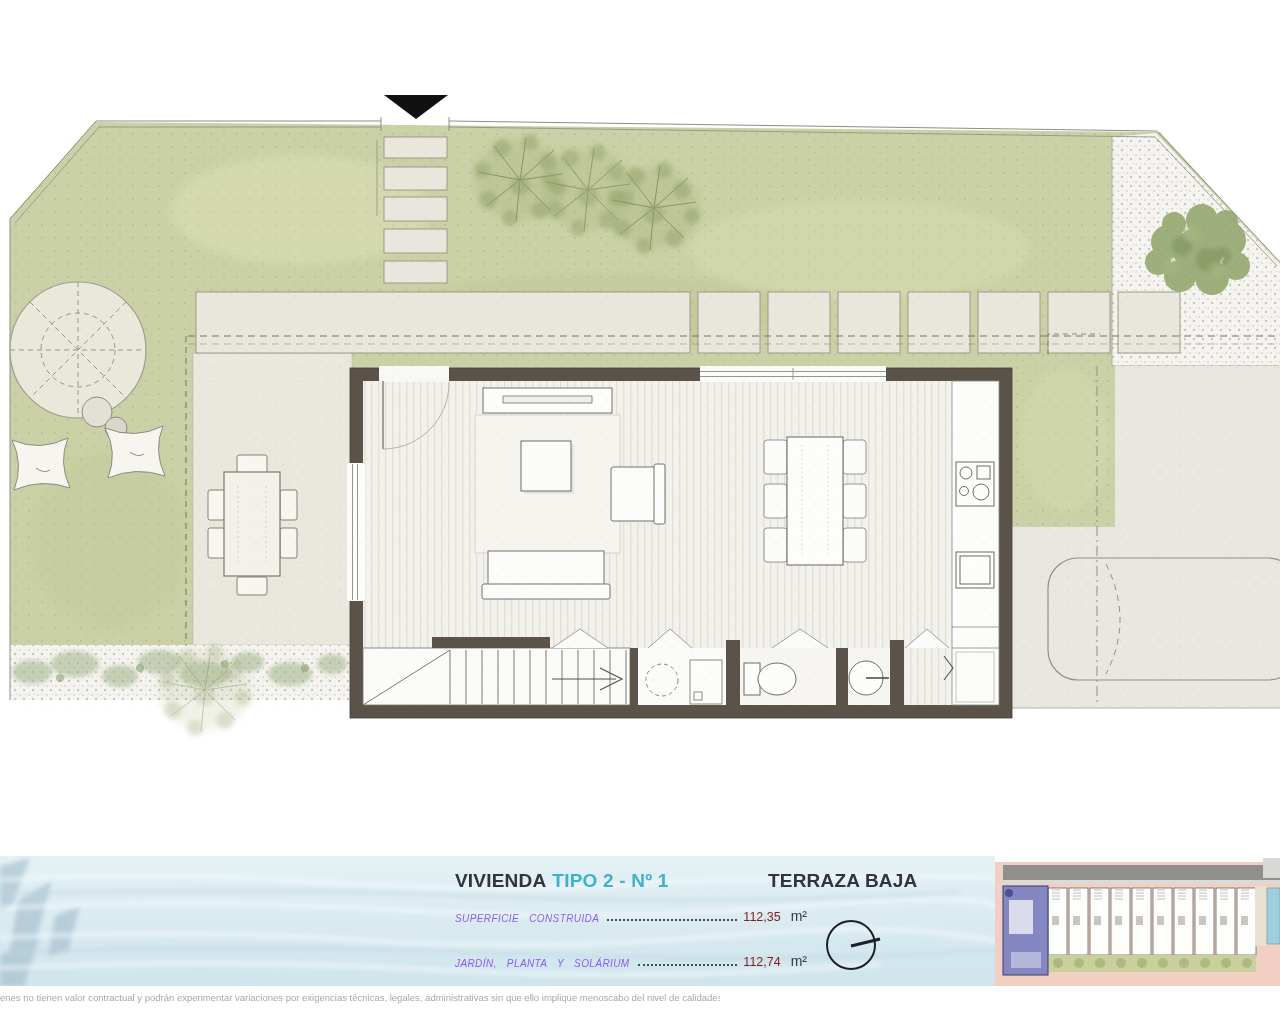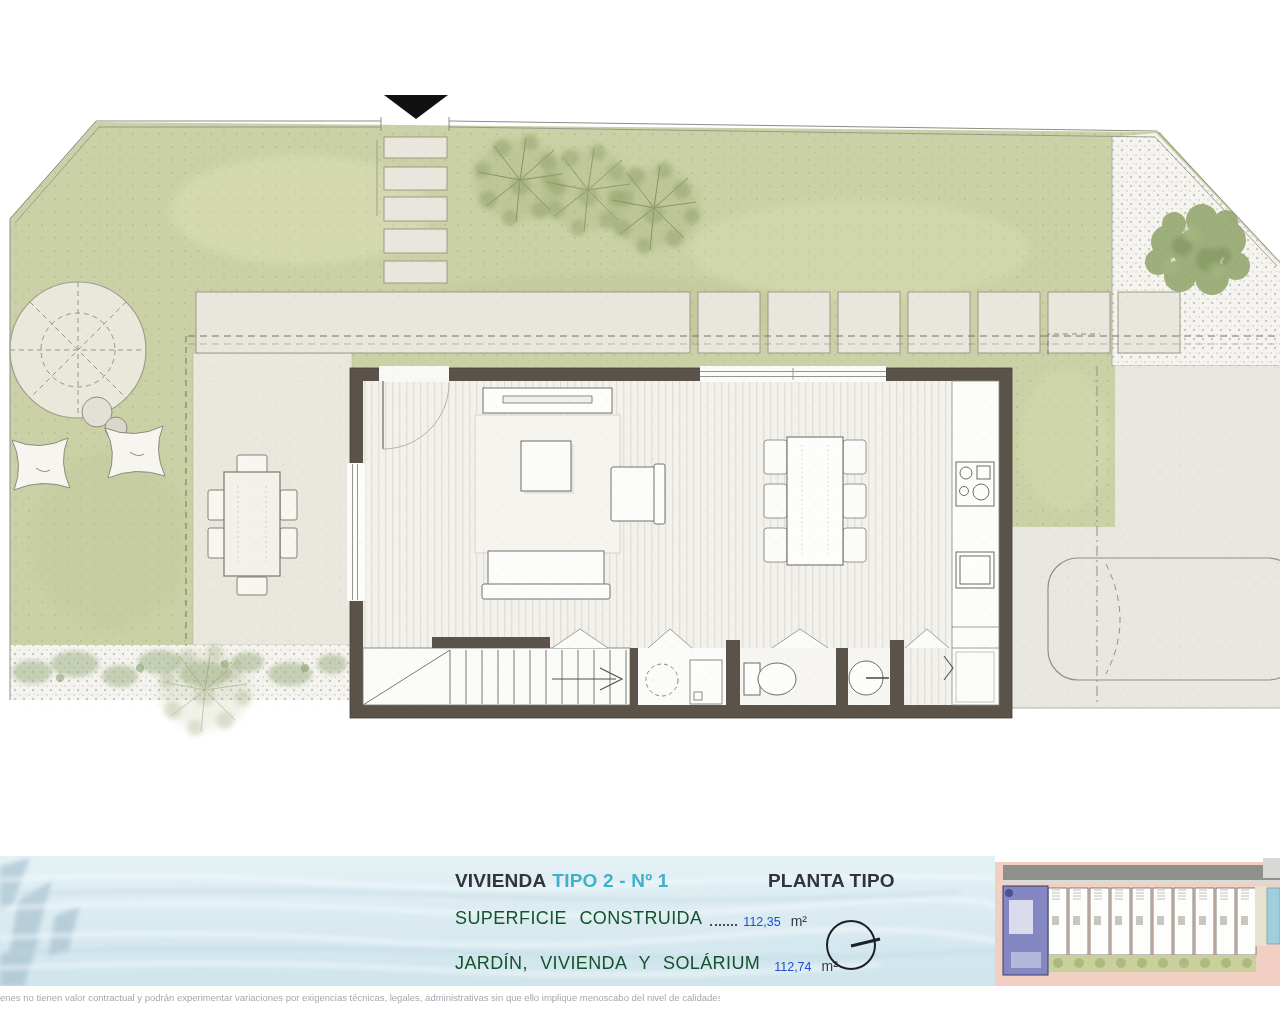--- a/index.html
+++ b/index.html
@@ -9,23 +9,23 @@
   
   .footer{position:absolute;left:0;top:856px;width:1280px;height:130px;}
   .water-svg{position:absolute;left:0;top:0;}
   .minimap-svg{position:absolute;left:995px;top:0;}
   .compass-svg{position:absolute;left:820px;top:58px;}
   .title-row span{font-weight:bold;font-size:19px;letter-spacing:.2px;color:#2f353b;}
   .unit-title{position:absolute;left:455px;top:14px;white-space:nowrap;}
   .unit-title .hl{color:#3fb1c9;margin-left:6px;}
   .floor-title{position:absolute;left:768px;top:14px;white-space:nowrap;}
   .area-row{position:absolute;left:455px;width:352px;display:flex;align-items:flex-end;}
-  .area-row .lbl{font-size:18px;color:#14532d;letter-spacing:.4px;word-spacing:7px;white-space:nowrap;}
+  .area-row .lbl{font-size:10px;color:#8b5cf6;letter-spacing:.4px;word-spacing:7px;white-space:nowrap;font-style:italic;}
   .area-row .leader{flex:1;border-bottom:2px dotted #454b52;margin:0 6px 3px 8px;height:1px;}
-  .area-row .val{font-size:12.5px;color:#1d4ed8;white-space:nowrap;}
+  .area-row .val{font-size:12.5px;color:#7f1d1d;white-space:nowrap;}
   .area-row .unit{font-size:14px;color:#343a40;margin-left:10px;}
   .row-1{top:52px;}
   .row-2{top:97px;}
   .disclaimer{position:absolute;left:0px;top:992px;width:720px;font-size:9.5px;
               color:#a2a8ae;white-space:nowrap;overflow:hidden;}
 </style>
 </head>
 <body>
 
 <div class="page">
@@ -393,31 +393,31 @@
     <g fill="none" stroke="#bcd4de" stroke-width="4" opacity=".45" filter="url(#wb)">
       <path d="M0,38 Q240,30 480,40 T960,36"></path>
       <path d="M0,96 Q260,88 520,98 T1000,94"></path>
     </g>
   </svg>
 
   <div class="title-row unit-title">
     <span>VIVIENDA</span><span class="hl">TIPO 2 - Nº 1</span>
   </div>
   <div class="title-row floor-title">
-    <span>PLANTA TIPO</span>
+    <span>TERRAZA BAJA</span>
   </div>
 
   <div class="area-row row-1">
     <span class="lbl">SUPERFICIE CONSTRUIDA</span>
     <span class="leader"></span>
     <span class="val">112,35</span>
     <span class="unit">m²</span>
   </div>
   <div class="area-row row-2">
-    <span class="lbl">JARDÍN, VIVIENDA Y SOLÁRIUM</span>
+    <span class="lbl">JARDÍN, PLANTA Y SOLÁRIUM</span>
     <span class="leader"></span>
     <span class="val">112,74</span>
     <span class="unit">m²</span>
   </div>
 
   <svg class="compass-svg" width="70" height="64" viewBox="0 0 70 64">
     <circle cx="31" cy="31" r="24" fill="none" stroke="#1d2126" stroke-width="2"></circle>
     <line x1="31" y1="32" x2="60" y2="25" stroke="#1d2126" stroke-width="3"></line>
   </svg>
 

